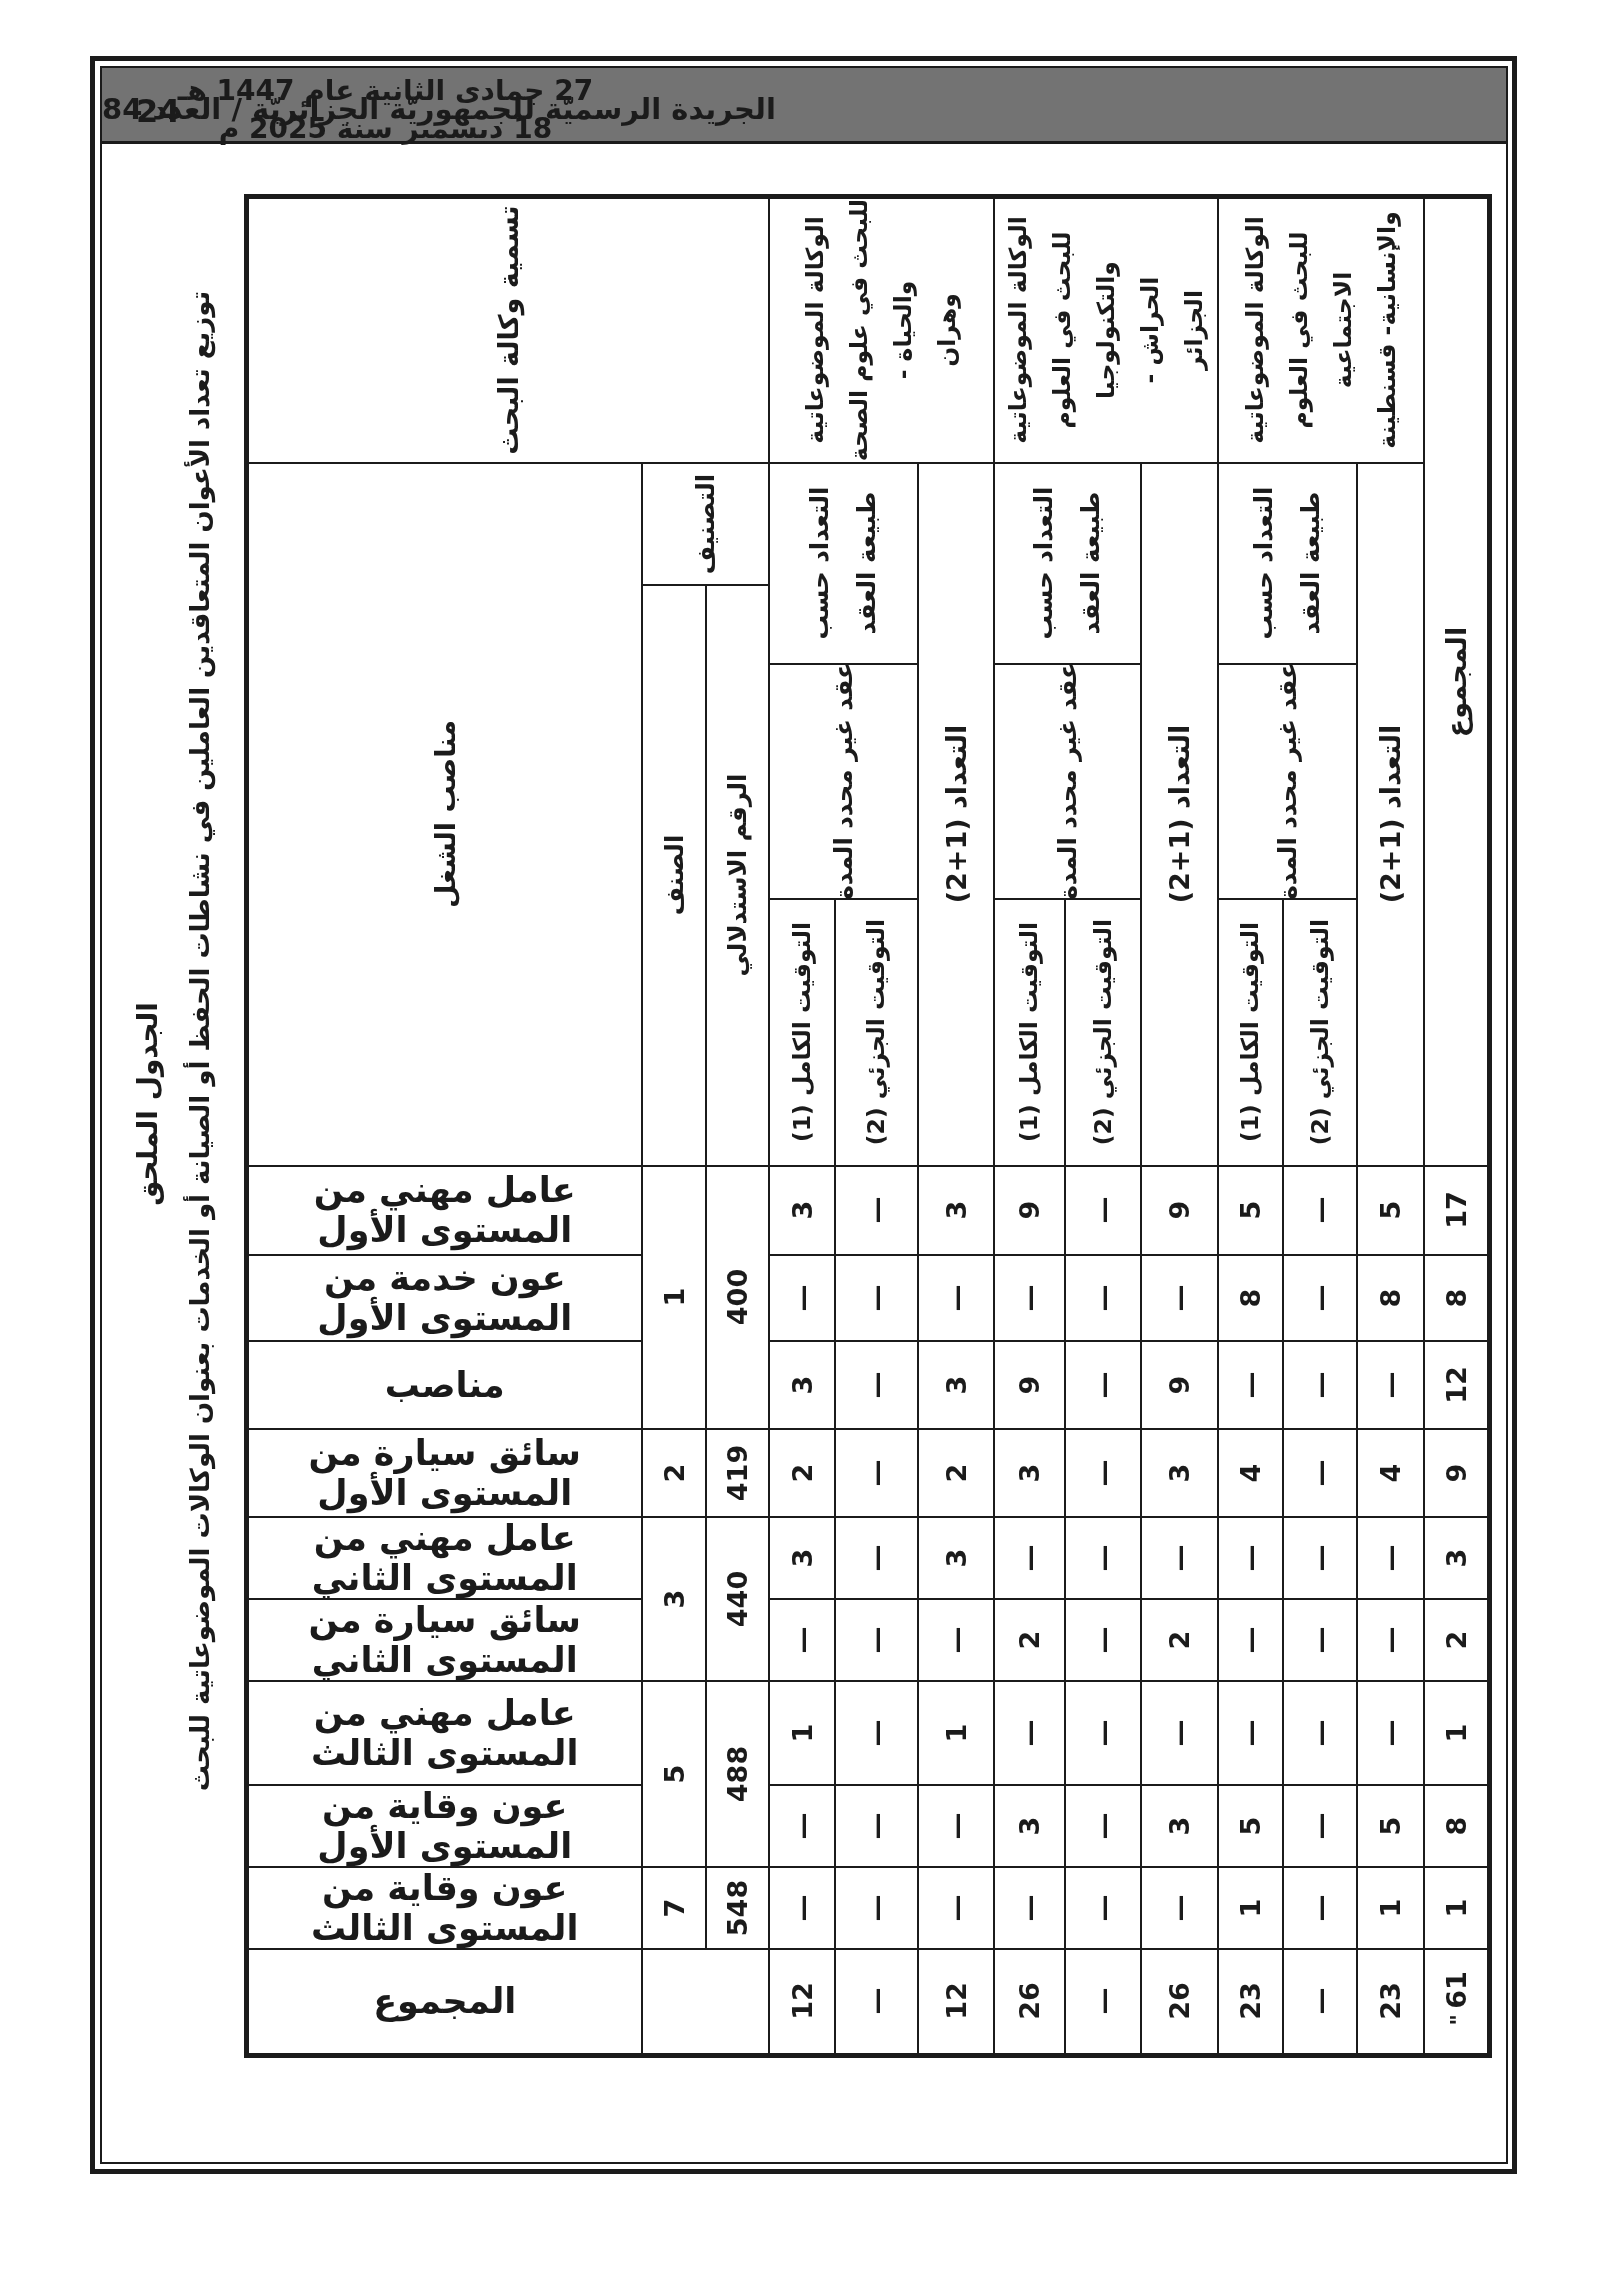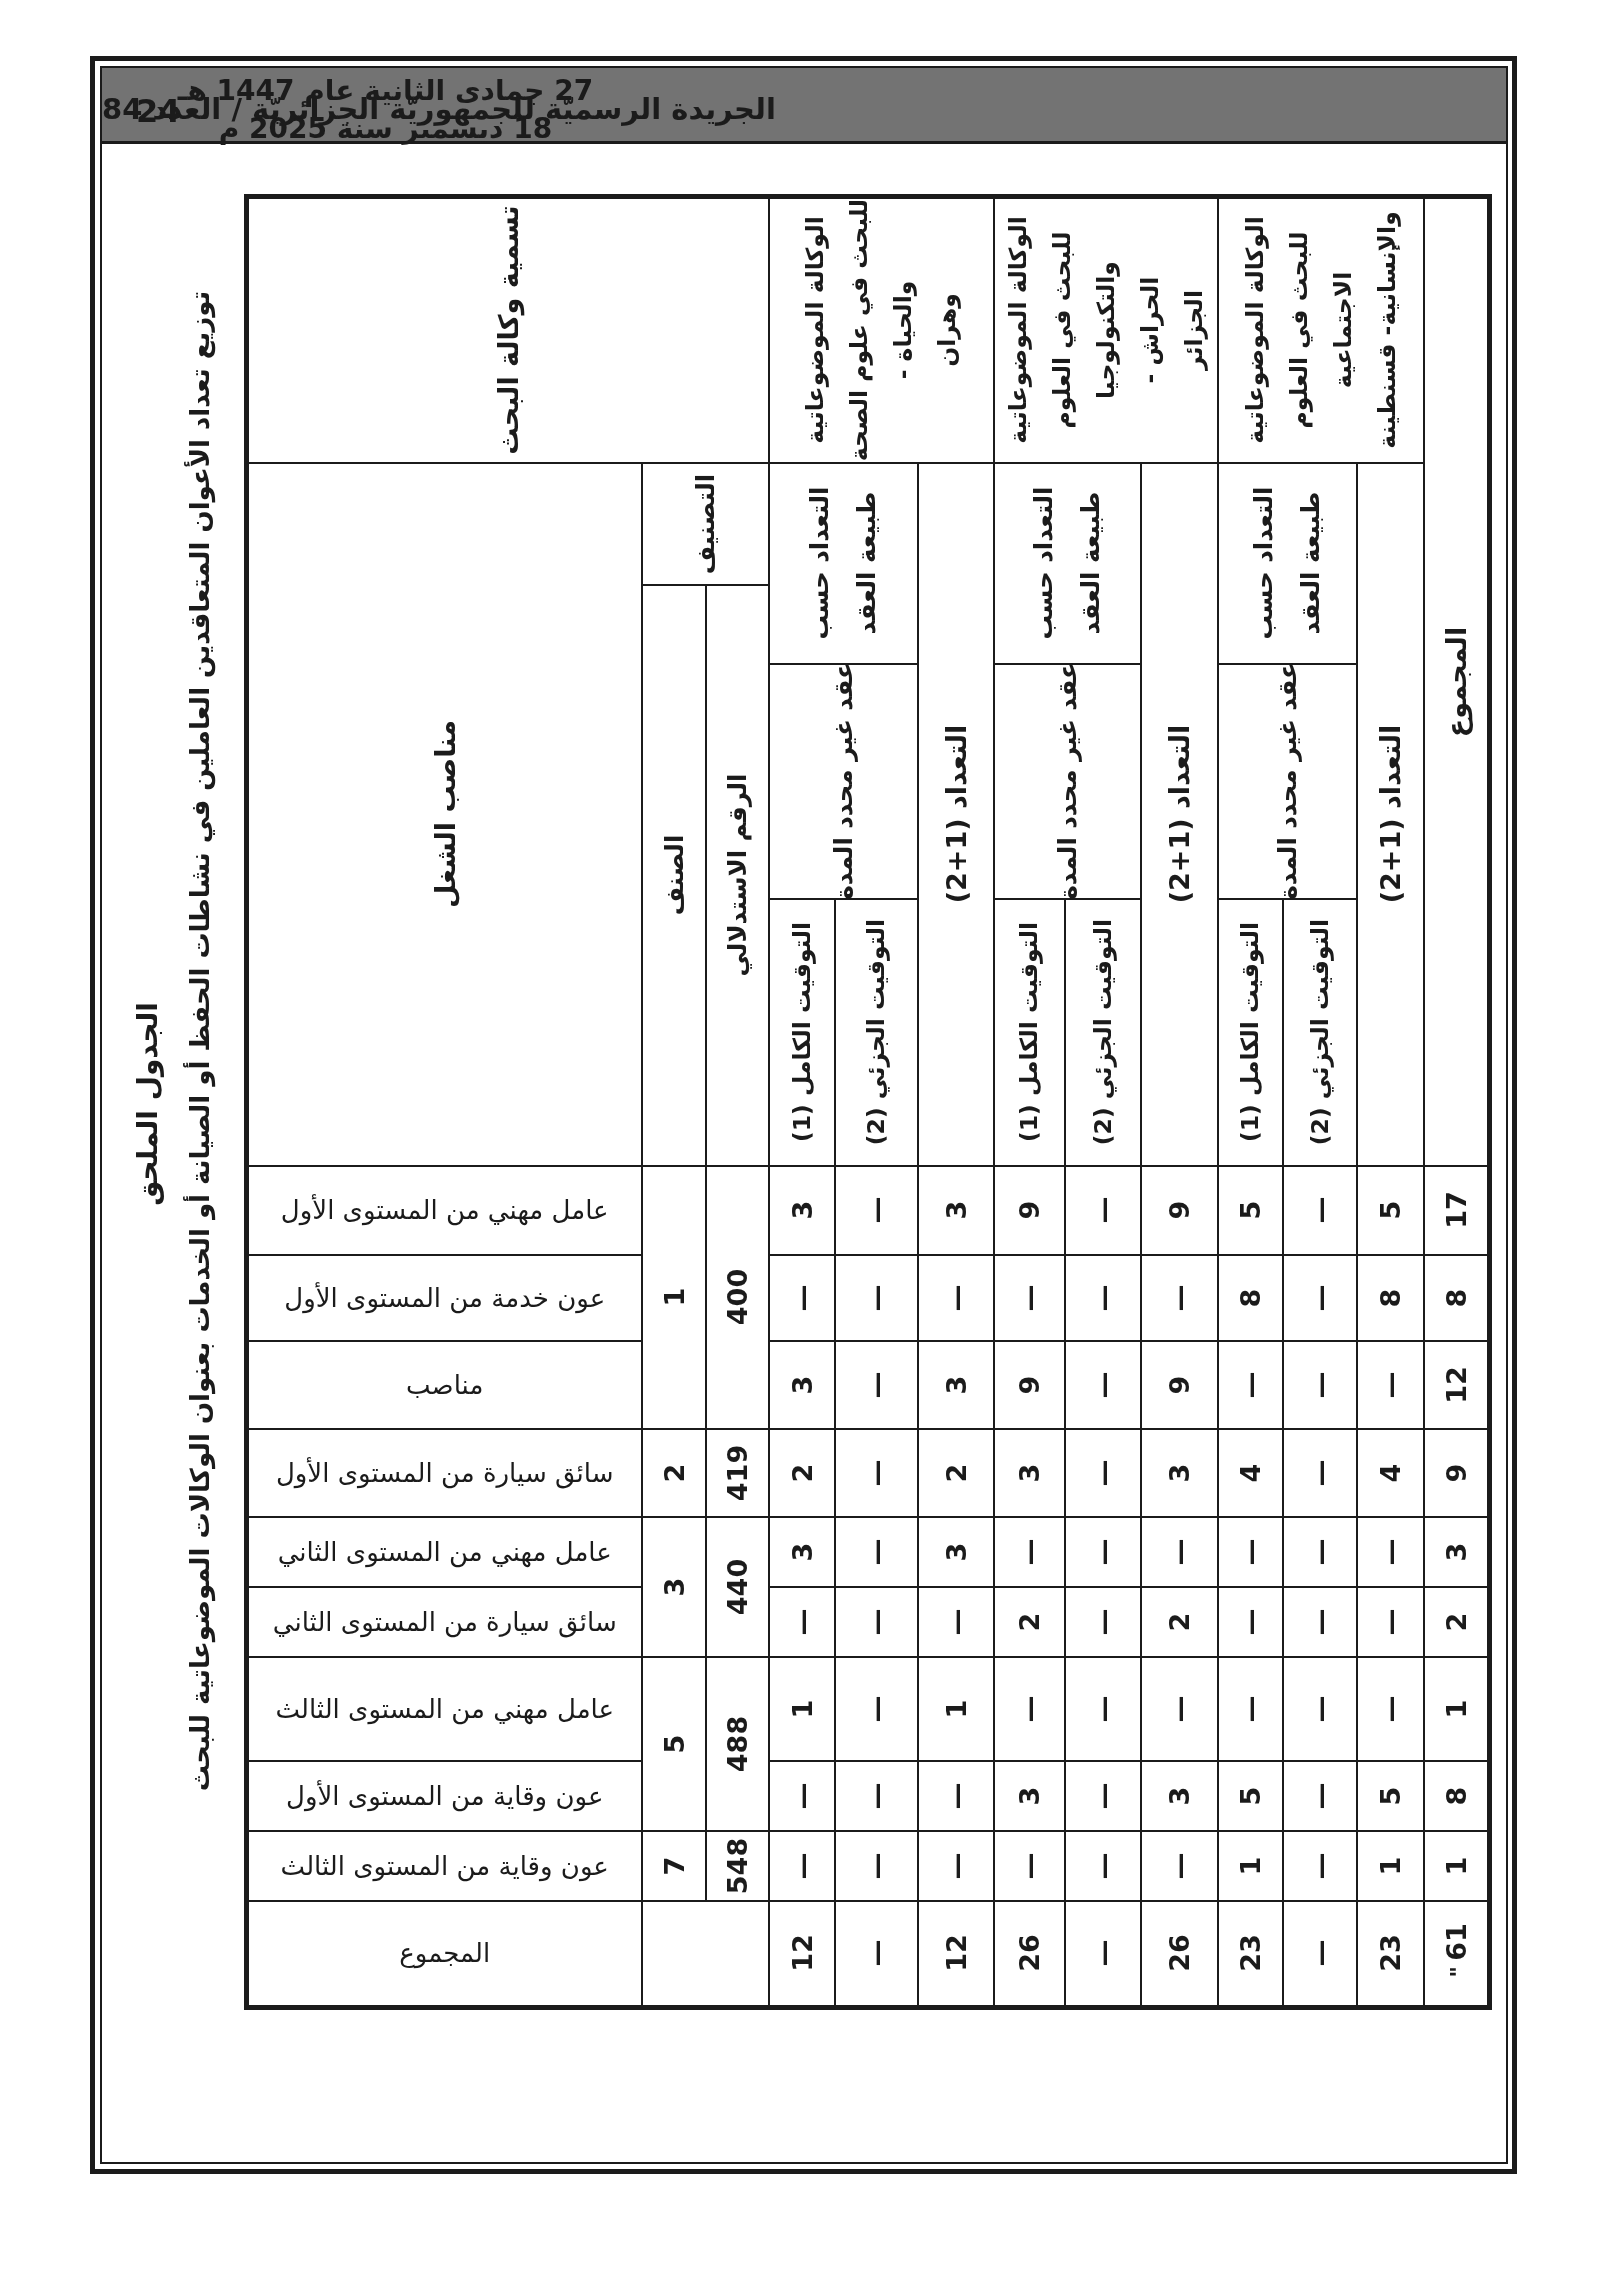--- a/index.html
+++ b/index.html
@@ -39,21 +39,21 @@
   .hr4 { height:235px; } .hr5 { height:267px; }
   .dr  { height:70px; } .dr1 { height:89px; } .dr2 { height:86px; } .dr3 { height:88px; }
   .dr4 { height:88px; } .dr7 { height:104px; } .drt { height:107px; }
   .fs-l { font-size:27px; }
   .fs-m { font-size:24.4px; }
   .fs-s { font-size:23.5px; }
   .num  { font-size:27px; }
   .agency { white-space:normal; }
   .agency .ln { display:block; white-space:nowrap; line-height:44px; font-size:23.5px; }
   .cbk .ln { display:block; white-space:nowrap; line-height:47px; font-size:24.4px; }
-  td.job { font-size:26px; font-weight:normal; direction:rtl; }
+  td.job { font-size:35px; font-weight:bold; direction:rtl; }
   .mark { font-size:22px; padding:0 5.4px; }
 </style>
 </head>
 <body>
 
 <div class="page">
 
   <div class="frame-outer"></div>
   <div class="frame-inner">
     <div class="masthead">

